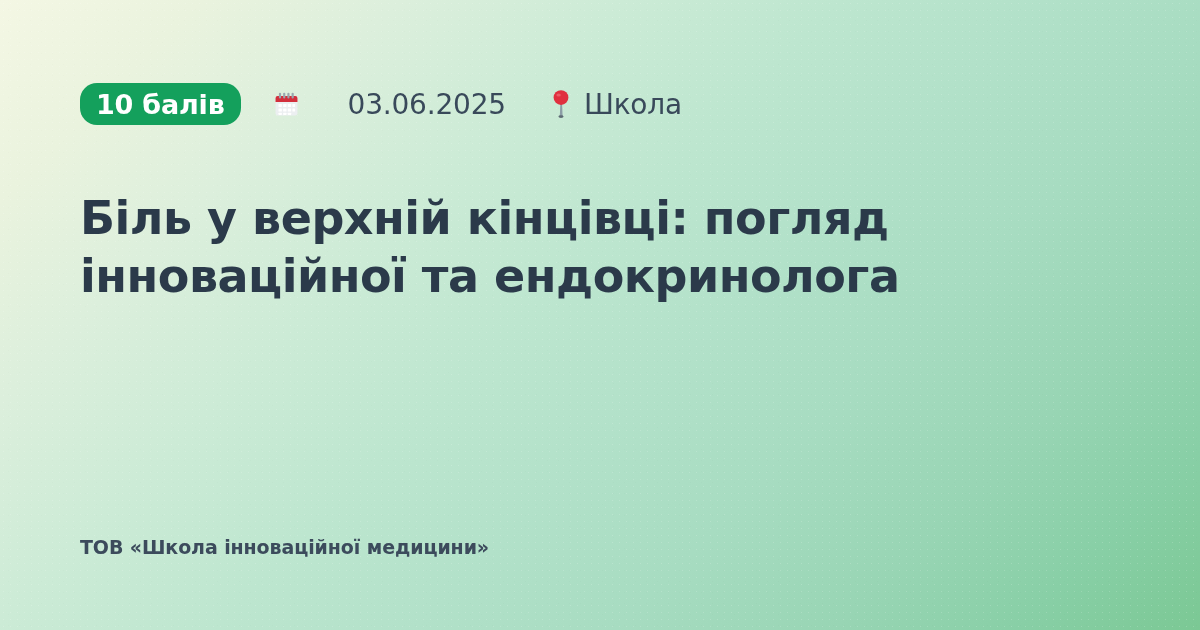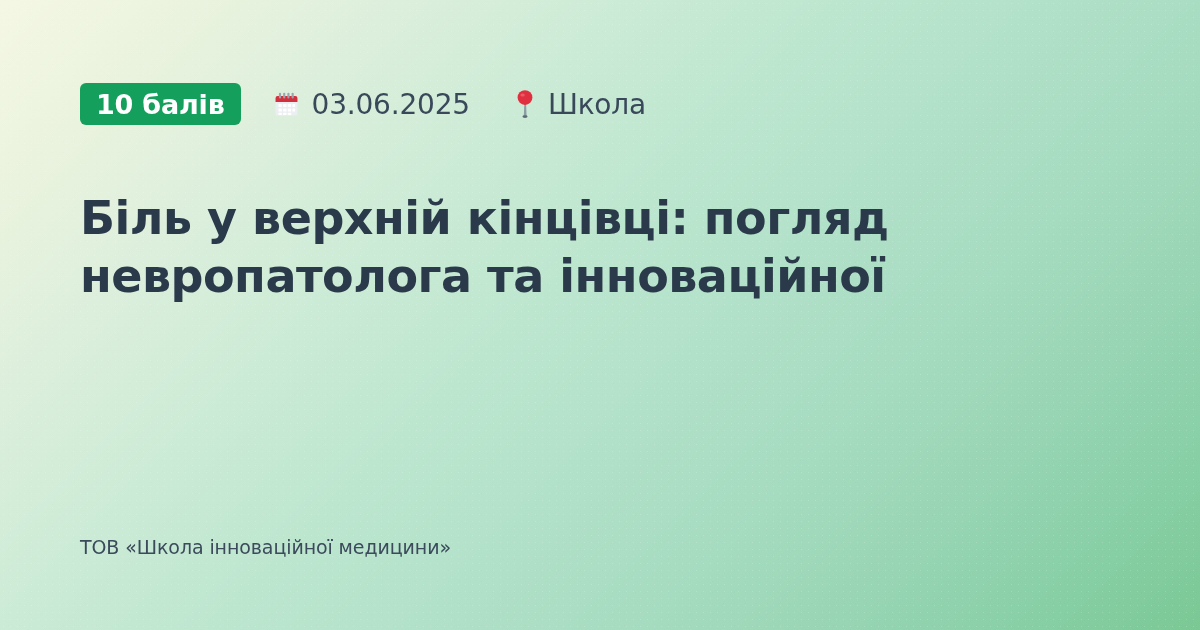--- a/index.html
+++ b/index.html
@@ -69,41 +69,41 @@
     height: 42px;
     gap: 0;
   }
 
   .points-badge {
     display: inline-flex;
     align-items: center;
     justify-content: center;
     height: 42px;
     padding: 0 16px;
-    border-radius: 6px;
+    border-radius: 17px;
     background: #14a05c;
     color: #ffffff;
     font-size: 27px;
     font-weight: 700;
     letter-spacing: -0.2px;
     line-height: 1;
     white-space: nowrap;
   }
 
   .meta-item {
     display: inline-flex;
     align-items: center;
     white-space: nowrap;
     color: #39495a;
     font-size: 28px;
     font-weight: 500;
     letter-spacing: -0.2px;
   }
 
-  .meta-date { margin-left: 32px; }
+  .meta-date { margin-left: 32px; gap: 36px; }
   .meta-place { margin-left: 44px; }
 
   .icon-svg {
     display: inline-block;
     margin-right: 12px;
     vertical-align: middle;
   }
 
   
   .title {
@@ -118,21 +118,21 @@
     letter-spacing: -0.5px;
     white-space: pre-line;
   }
 
   
   .footer {
     margin-top: auto;
     margin-bottom: 72px;
     color: #3c4b5c;
     font-size: 19px;
-    font-weight: 400;
+    font-weight: 700;
     letter-spacing: -0.1px;
   }
 </style>
 </head>
 <body>
 
 <div id="card">
 
   <div id="noise"></div>
 
@@ -175,18 +175,18 @@
           <ellipse cx="11" cy="27.6" rx="2.6" ry="1.3" fill="#5d6b73"></ellipse>
           <circle cx="11" cy="8.6" r="7.4" fill="#e0303f"></circle>
           <ellipse cx="8.6" cy="5.9" rx="2.2" ry="1.5" fill="#ef6a74" opacity="0.75"></ellipse>
         </svg>
         <span>Школа</span>
       </span>
 
     </div>
 
     <h1 class="title">Біль у верхній кінцівці: погляд
-невропатолога та інноваційної</h1>
+інноваційної та ендокринолога</h1>
 
     <div class="footer">ТОВ «Школа інноваційної медицини»</div>
 
   </div>
 </div>
 
 </body></html>

